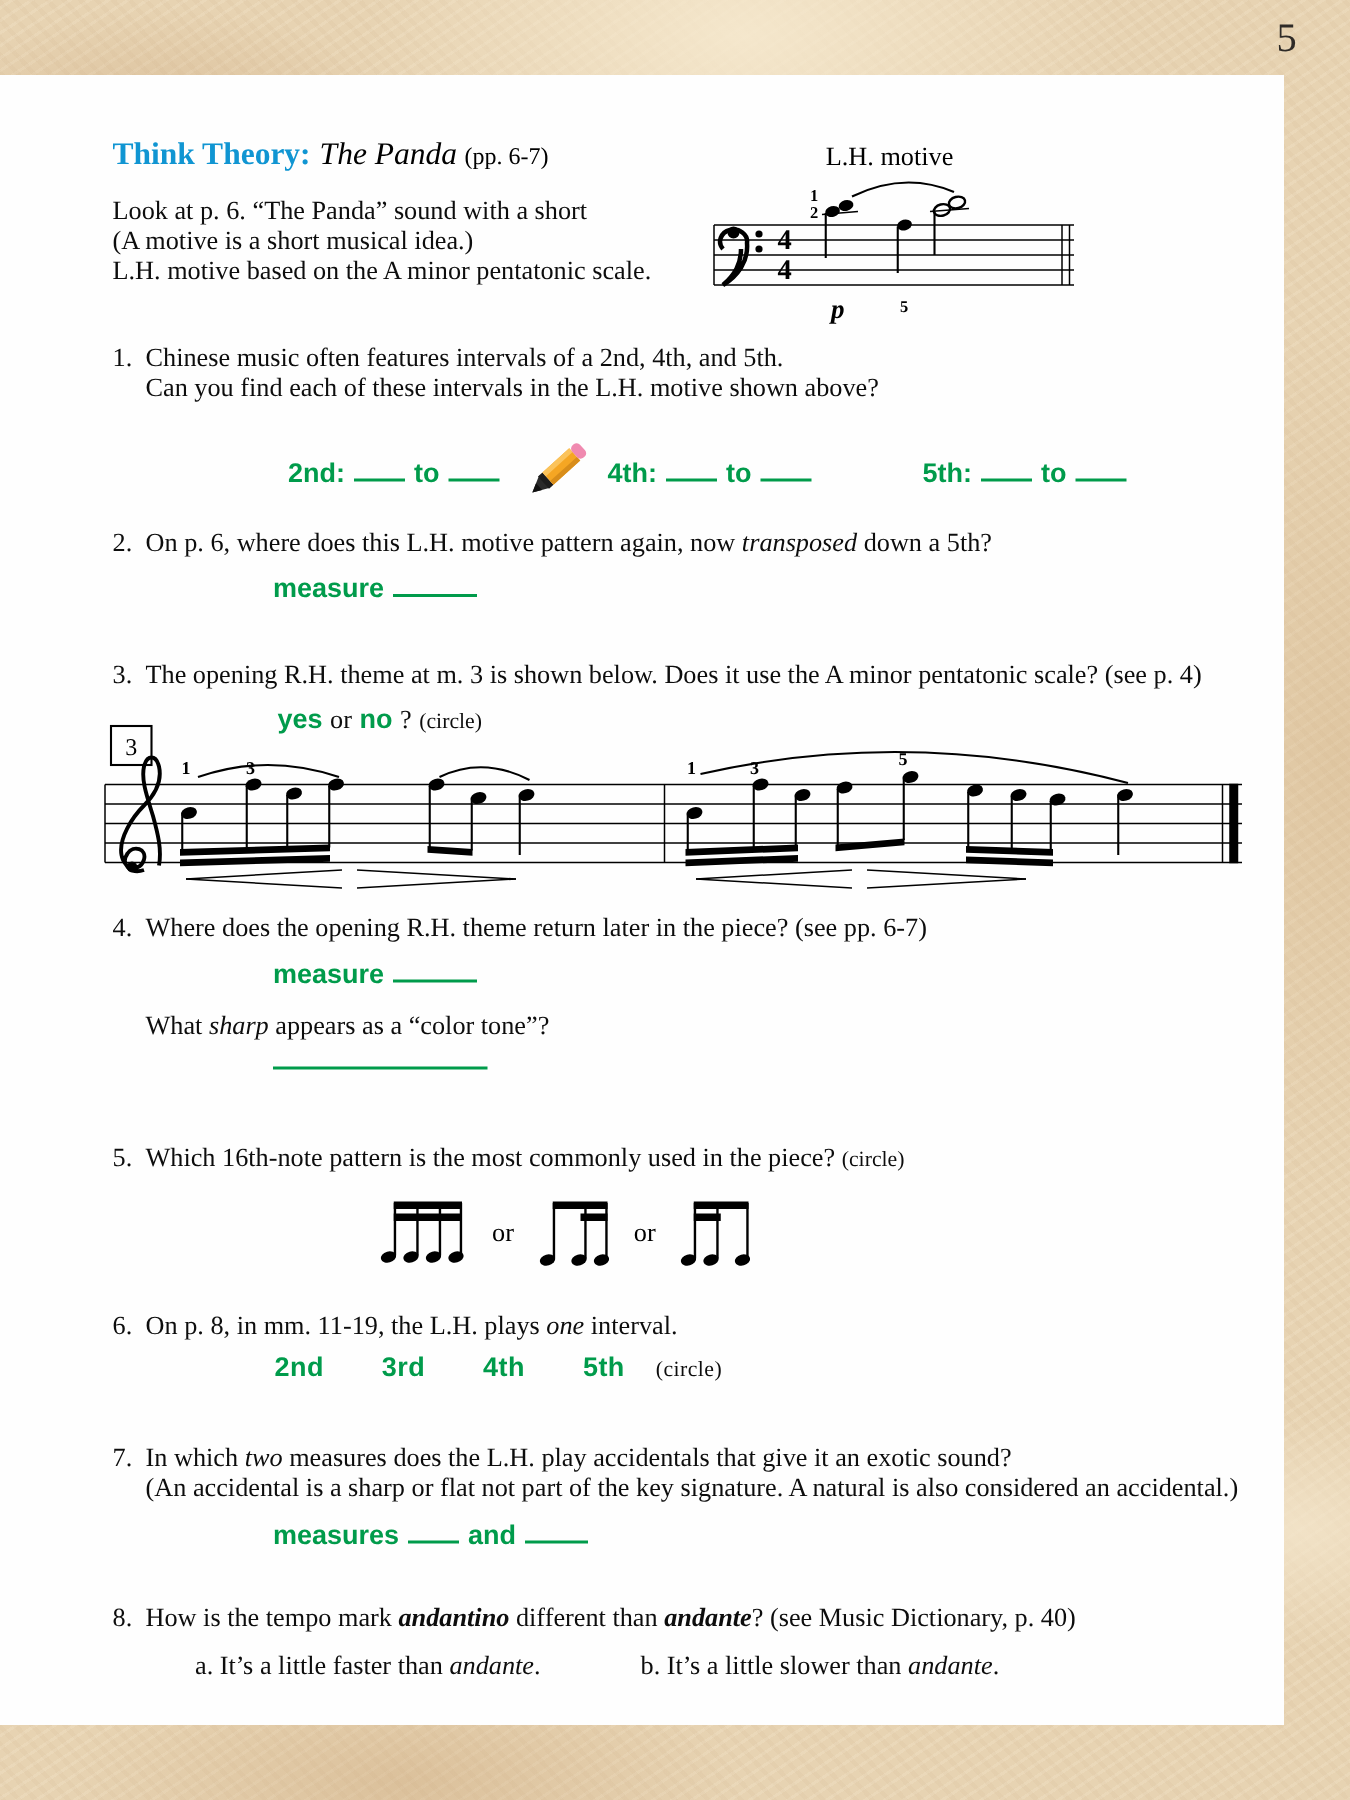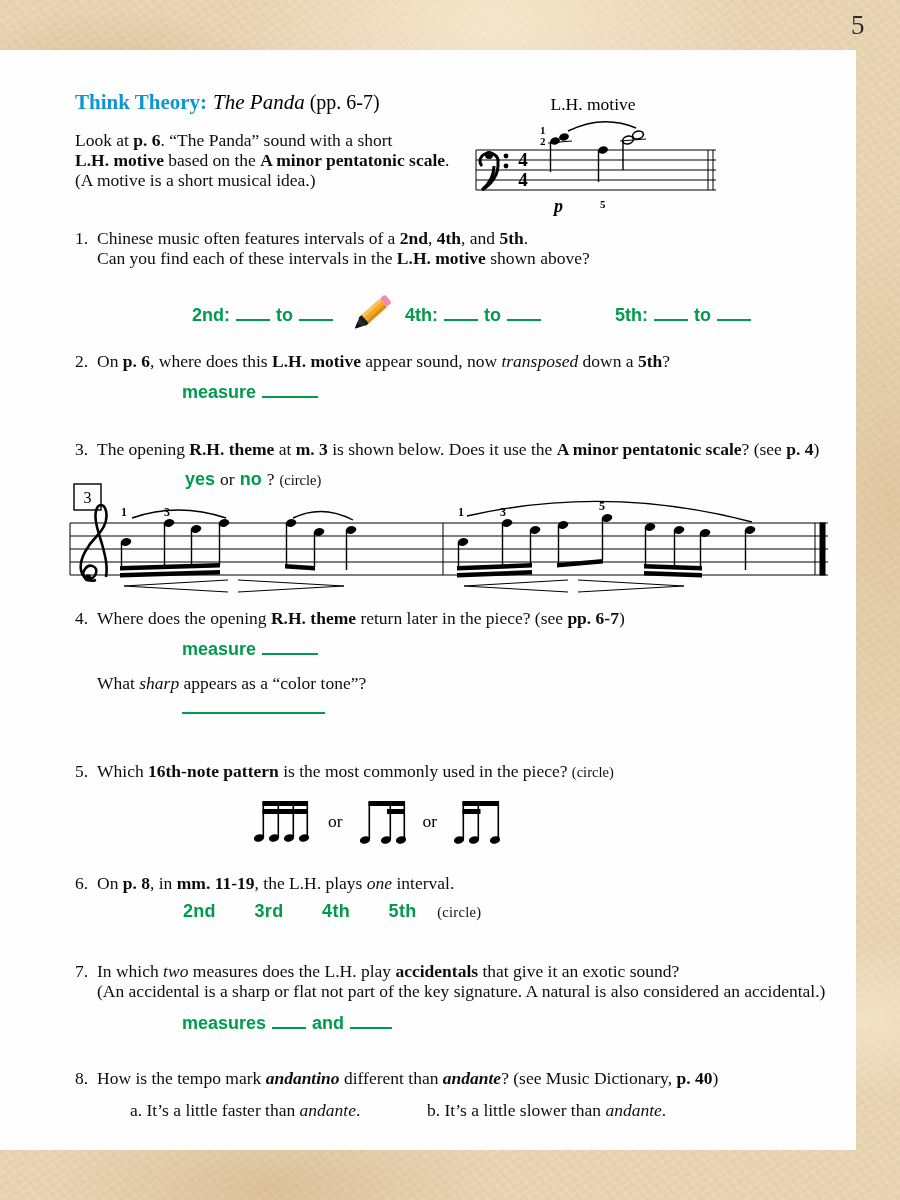--- a/index.html
+++ b/index.html
@@ -23,28 +23,28 @@
     background:#fefefe;
   }
   .page-number {
     position:absolute; top:10px; left:851px;
     font-size:27px; color:#2f2b27;
   }
   .abs { position:absolute; }
   .title { left:75px; top:40px; font-size:21px; }
   .title .prefix { color:#1095d2; font-weight:bold; }
   .title .piece { font-weight:normal; font-style:italic; padding-left:6px; }
-  .title .pages { font-size:20px; padding-left:5px; }
+  .title .pages { font-size:16px; padding-left:5px; }
   .body-text { font-size:17.5px; color:#0d0d0d; line-height:20px; }
   .intro { left:75px; top:80px; width:420px; }
   .lh-label { left:468px; top:44px; width:250px; text-align:center; font-size:17.5px; }
   .question { display:flex; }
   .qnum { width:22px; flex:0 0 22px; }
   .qtext { flex:1; }
-  .s-b { font-weight:bold; }
+  .s-b { font-weight:normal; }
   .s-i { font-style:italic; }
   .s-bi { font-weight:bold; font-style:italic; }
   .s-sm { font-size:14.5px; }
   .green-ans {
     font-family:"Liberation Sans", sans-serif;
     font-weight:bold; color:#009b4b; font-size:18px;
   }
   .blank {
     display:inline-block; height:13px;
     border-bottom:2.5px solid #009b4b;
@@ -63,22 +63,22 @@
 <div class="page-number">5</div>
 
 <div class="page">
 
   <div class="abs title">
     <span class="prefix">Think Theory:</span><span class="piece">The Panda</span><span class="pages">(pp. 6-7)</span>
   </div>
 
   <div class="abs intro body-text">
     <div><span>Look at </span><span class="s-b">p. 6</span><span>. “The Panda” sound with a short</span></div>
+    <div><span>(A motive is a short musical idea.)</span></div>
     <div><span class="s-b">L.H. motive</span><span> based on the </span><span class="s-b">A minor pentatonic scale</span><span>.</span></div>
-    <div><span>(A motive is a short musical idea.)</span></div>
   </div>
 
   <div class="abs lh-label">L.H. motive</div>
   <svg class="abs" style="left:468px; top:64px;" width="260" height="110" viewBox="0 0 260 110">
 
     <g stroke="#000" stroke-width="1">
       <line x1="8" y1="36" x2="248" y2="36"></line>
         <line x1="8" y1="46" x2="248" y2="46"></line>
       <line x1="8" y1="56" x2="248" y2="56"></line>
         <line x1="8" y1="66" x2="248" y2="66"></line>
@@ -140,21 +140,21 @@
         <rect x="41" y="16.5" width="7" height="11" rx="3" fill="#f08ab0"></rect>
       </g>
     </svg>
     <span>4th:</span><span class="blank" style="width:34px;"></span><span>to</span><span class="blank" style="width:34px;"></span>
     <span style="display:inline-block; width:58px;"></span>
     <span>5th:</span><span class="blank" style="width:34px;"></span><span>to</span><span class="blank" style="width:34px;"></span>
   </div>
 
   <div class="abs question body-text" style="left:75px; top:301px; width:740px;">
     <div class="qnum">2.</div>
-    <div class="qtext"><span>On </span><span class="s-b">p. 6</span><span>, where does this </span><span class="s-b">L.H. motive</span><span> appear sound, now </span><span class="s-i">transposed</span><span> down a </span><span class="s-b">5th</span><span>?</span></div>
+    <div class="qtext"><span>On </span><span class="s-b">p. 6</span><span>, where does this </span><span class="s-b">L.H. motive</span><span> pattern again, now </span><span class="s-i">transposed</span><span> down a </span><span class="s-b">5th</span><span>?</span></div>
   </div>
   <div class="abs green-ans" style="left:182px; top:332px;">
     <span>measure</span><span class="blank" style="width:56px;"></span>
   </div>
 
   <div class="abs question body-text" style="left:75px; top:389px; width:770px;">
     <div class="qnum">3.</div>
     <div class="qtext"><span>The opening </span><span class="s-b">R.H. theme</span><span> at </span><span class="s-b">m. 3</span><span> is shown below.  Does it use the </span><span class="s-b">A minor pentatonic scale</span><span>? (see </span><span class="s-b">p. 4</span><span>)</span></div>
   </div>
   <div class="abs green-ans" style="left:185px; top:419px;">

